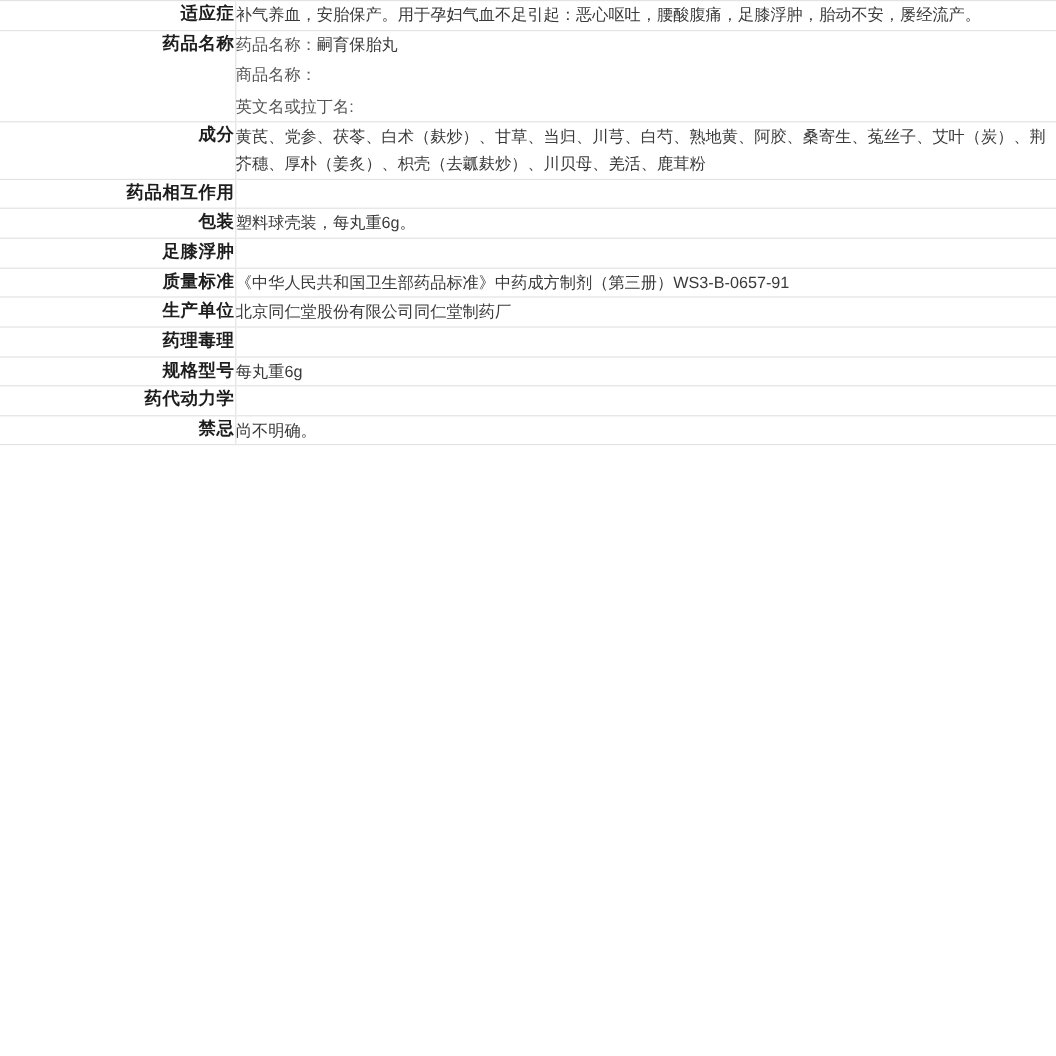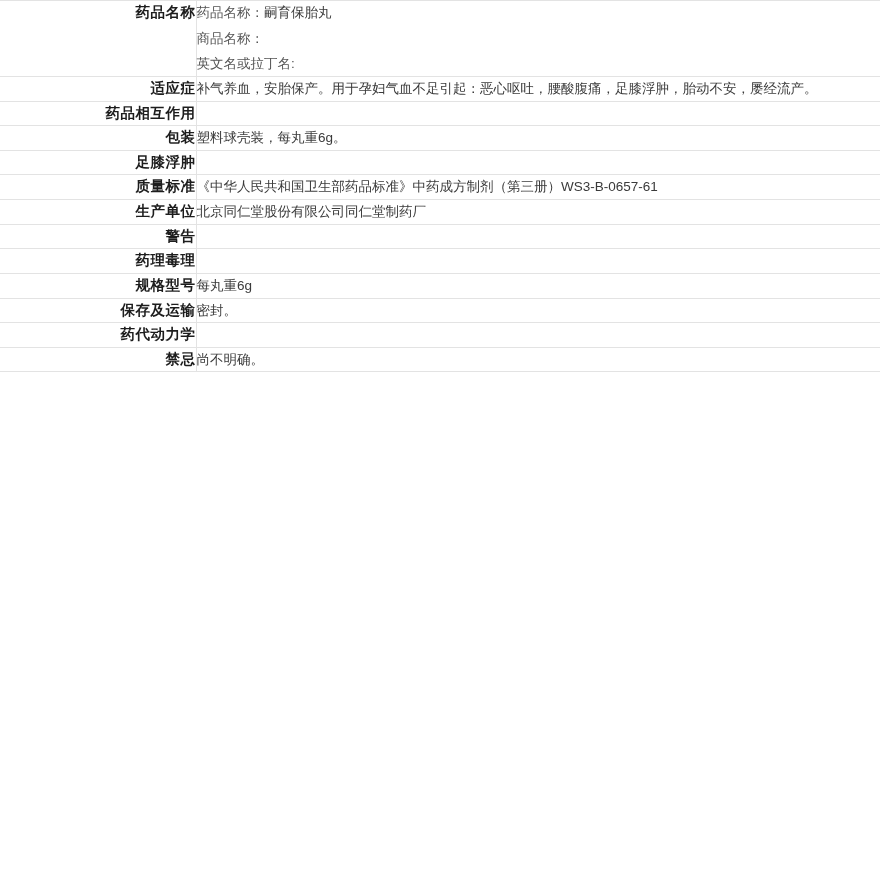--- a/index.html
+++ b/index.html
@@ -67,66 +67,62 @@
     height: 120px;
   }
 </style>
 </head>
 <body>
 
 <div class="page">
   <table class="drug-table">
     <tbody>
         <tr>
+          <td class="label-cell">适应症</td>
+          <td class="value-cell">补气养血，安胎保产。用于孕妇气血不足引起：恶心呕吐，腰酸腹痛，足膝浮肿，胎动不安，屡经流产。</td>
+        </tr>
+        <tr>
           <td class="label-cell">药品名称</td>
           <td class="value-cell name-cell">
             <div class="sub-line"><span class="sub-label">药品名称：</span><span class="sub-value">嗣育保胎丸</span></div>
             <div class="sub-line"><span class="sub-label">商品名称：</span><span class="sub-value"></span></div>
             <div class="sub-line"><span class="sub-label">英文名或拉丁名:</span><span class="sub-value"></span></div>
           </td>
         </tr>
         <tr>
-          <td class="label-cell">适应症</td>
-          <td class="value-cell">补气养血，安胎保产。用于孕妇气血不足引起：恶心呕吐，腰酸腹痛，足膝浮肿，胎动不安，屡经流产。</td>
+          <td class="label-cell">成分</td>
+          <td class="value-cell">黄芪、党参、茯苓、白术（麸炒）、甘草、当归、川芎、白芍、熟地黄、阿胶、桑寄生、菟丝子、艾叶（炭）、荆芥穗、厚朴（姜炙）、枳壳（去瓤麸炒）、川贝母、羌活、鹿茸粉</td>
         </tr>
         <tr class="row-empty">
           <td class="label-cell">药品相互作用</td>
           <td class="value-cell">&nbsp;</td>
         </tr>
         <tr>
           <td class="label-cell">包装</td>
           <td class="value-cell">塑料球壳装，每丸重6g。</td>
         </tr>
         <tr class="row-empty">
           <td class="label-cell">足膝浮肿</td>
           <td class="value-cell">&nbsp;</td>
         </tr>
         <tr>
           <td class="label-cell">质量标准</td>
-          <td class="value-cell">《中华人民共和国卫生部药品标准》中药成方制剂（第三册）WS3-B-0657-61</td>
+          <td class="value-cell">《中华人民共和国卫生部药品标准》中药成方制剂（第三册）WS3-B-0657-91</td>
         </tr>
         <tr>
           <td class="label-cell">生产单位</td>
           <td class="value-cell">北京同仁堂股份有限公司同仁堂制药厂</td>
-        </tr>
-        <tr class="row-empty">
-          <td class="label-cell">警告</td>
-          <td class="value-cell">&nbsp;</td>
         </tr>
         <tr class="row-empty">
           <td class="label-cell">药理毒理</td>
           <td class="value-cell">&nbsp;</td>
         </tr>
         <tr>
           <td class="label-cell">规格型号</td>
           <td class="value-cell">每丸重6g</td>
-        </tr>
-        <tr>
-          <td class="label-cell">保存及运输</td>
-          <td class="value-cell">密封。</td>
         </tr>
         <tr class="row-empty">
           <td class="label-cell">药代动力学</td>
           <td class="value-cell">&nbsp;</td>
         </tr>
         <tr>
           <td class="label-cell">禁忌</td>
           <td class="value-cell">尚不明确。</td>
         </tr>
       </tbody>

